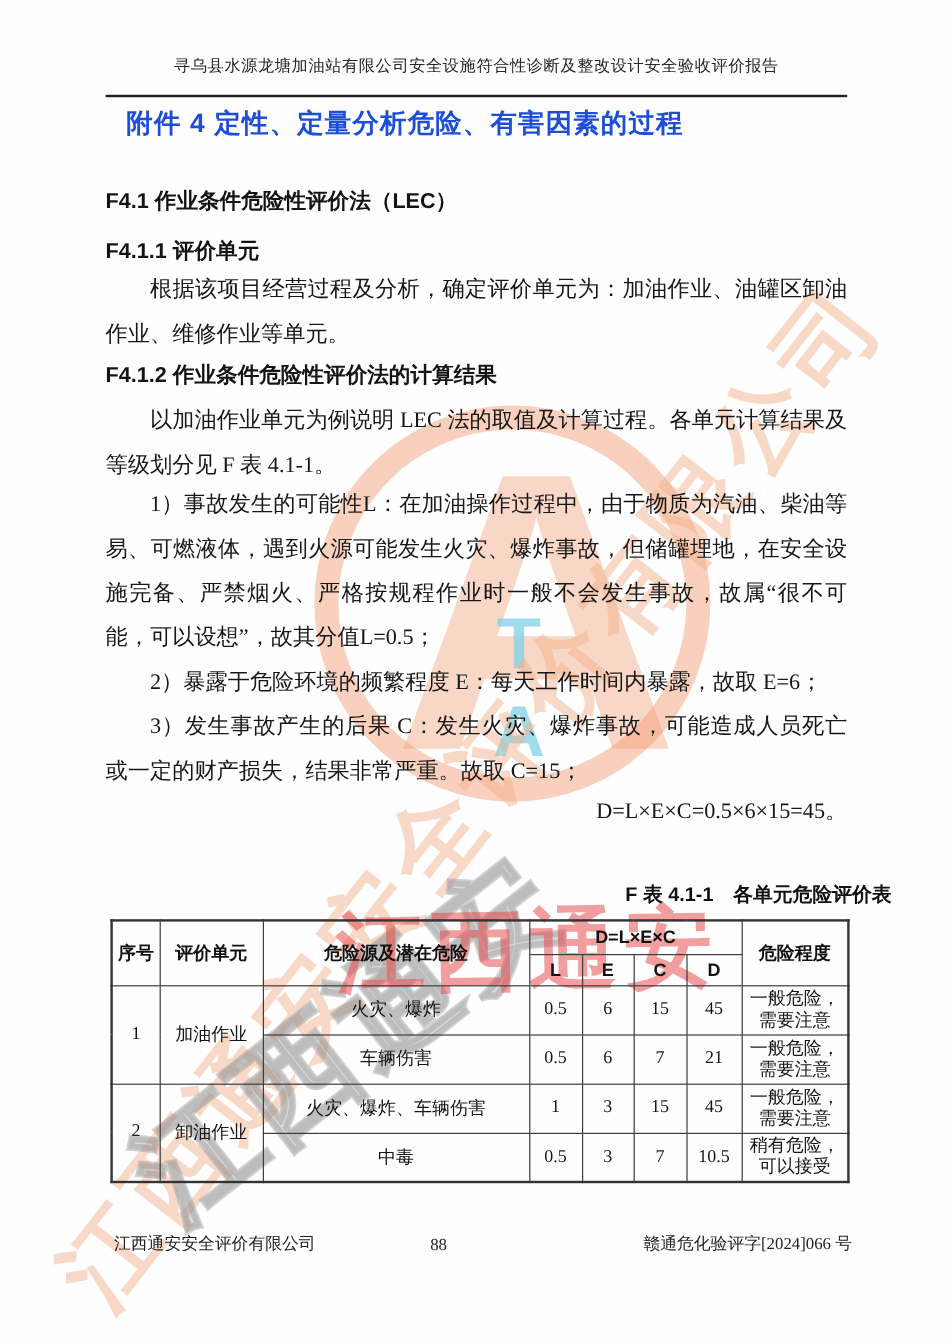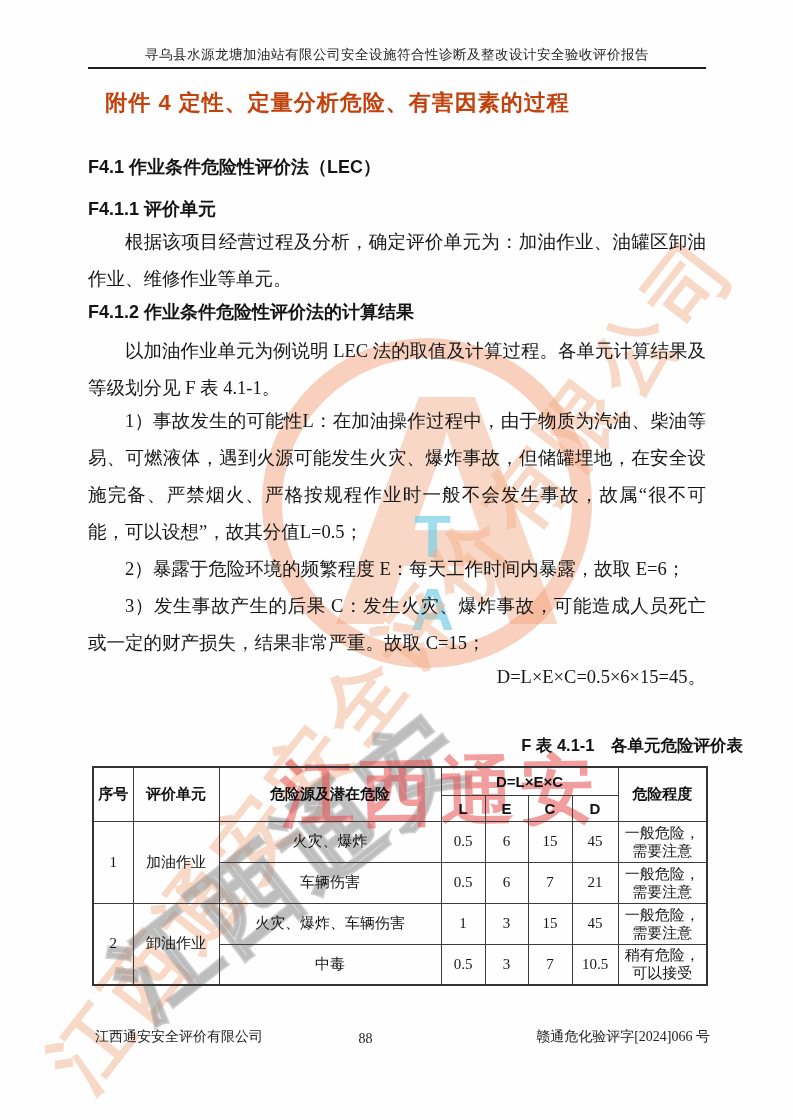--- a/index.html
+++ b/index.html
@@ -63,29 +63,29 @@
     color: rgba(125, 208, 232, 0.75);
   }
 
   
   .content { position: absolute; inset: 0; z-index: 2; }
   .doc-header {
     position: absolute; top: 46px; left: 88px; width: 618px;
     text-align: center;
     font-family: "Liberation Serif", serif;
     font-size: 13.5px; color: #262626;
-    padding-bottom: 3px;
+    padding-bottom: 15px;
     border-bottom: 2px solid #1f1f1f;
     letter-spacing: 0.5px;
   }
   .doc-title {
     position: absolute; top: 88px; left: 0; width: 675px;
     text-align: center;
     font-family: "Liberation Sans", sans-serif; font-weight: bold;
-    font-size: 22px; color: #c2410c;
+    font-size: 22px; color: #1d4ed8;
     letter-spacing: 1px;
   }
   .heading {
     position: absolute; left: 88px;
     font-family: "Liberation Sans", sans-serif; font-weight: bold;
     font-size: 18px; color: #141414;
   }
   .h-f41  { top: 155px; }
   .h-f411 { top: 197px; }
   .h-f412 { top: 300px; }

